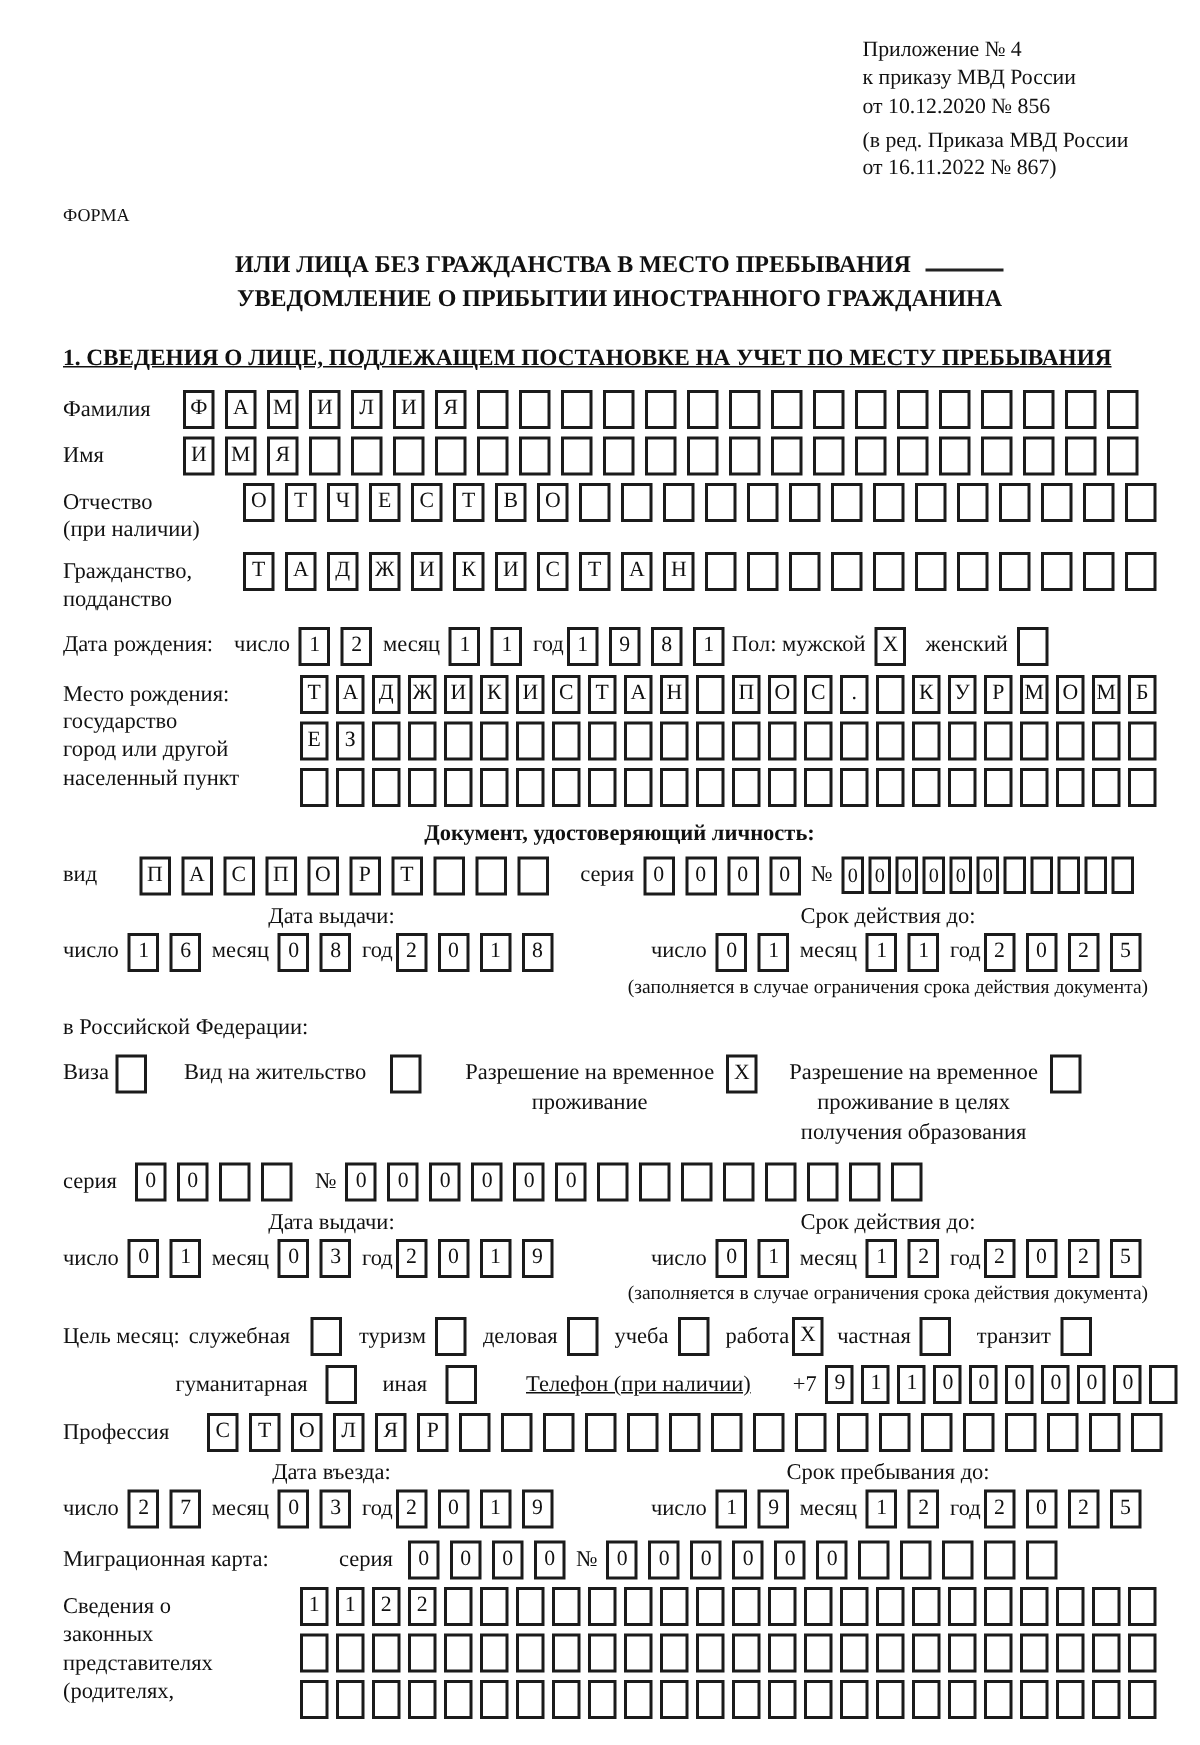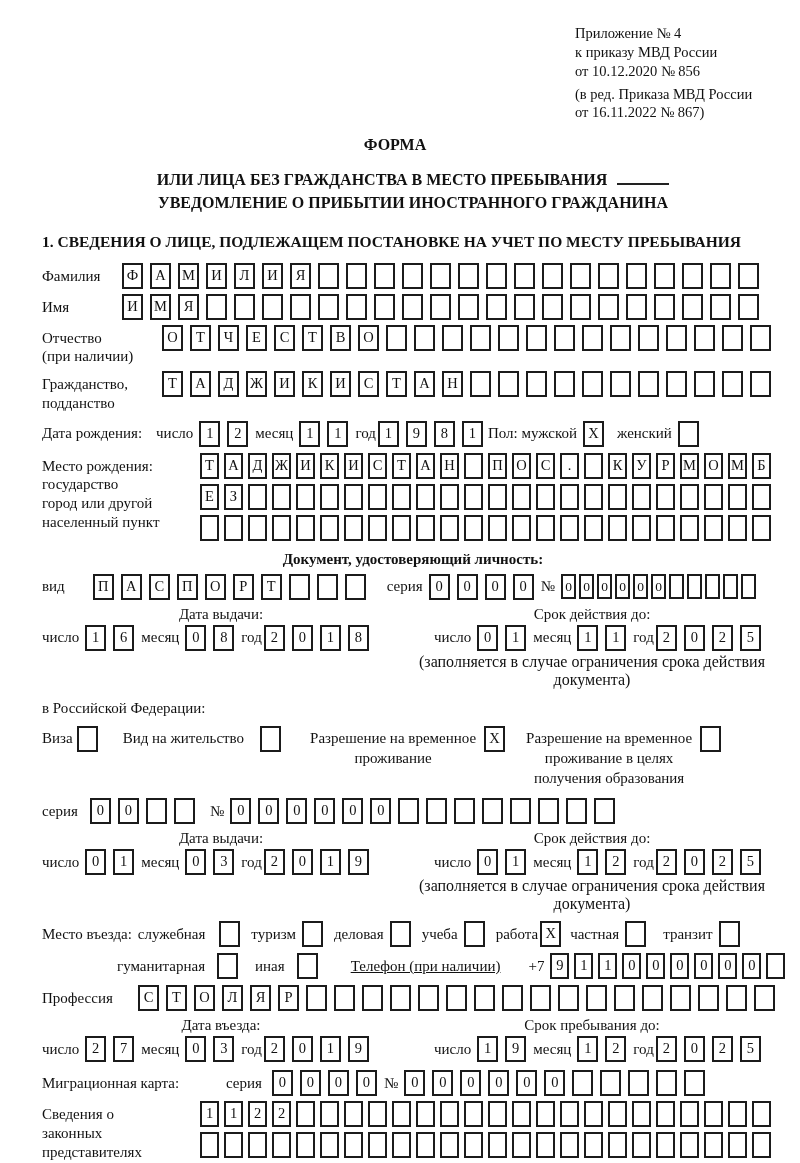--- a/index.html
+++ b/index.html
@@ -4,24 +4,24 @@
 <style>
   *{margin:0;padding:0;box-sizing:border-box;}
   html,body{background:#ffffff;}
   body{width:800px;height:1163px;overflow:hidden;color:#111;
        font-family:"Liberation Serif","DejaVu Serif",serif;font-size:15px;}
   .page{padding:24px 16px 8px 42px;}
   .b{font-weight:bold;}
   
   .hdr{margin-left:533px;font-size:14.5px;line-height:1.3;}
   .hdr2{margin-top:4px;}
-  .forma{text-align:center;margin:14px 36px 0 0;font-size:16px;font-weight:bold;}
+  .forma{text-align:left;margin:14px 36px 0 0;font-size:12px;font-weight:normal;}
   .title{margin-top:14px;text-align:center;font-weight:bold;font-size:16px;line-height:1.45;}
   .blank-line{display:inline-block;width:52px;border-bottom:2px solid #222;height:14px;margin-left:10px;}
-  .sect{margin-top:18px;font-weight:bold;font-size:15.5px;}
+  .sect{margin-top:18px;font-weight:bold;font-size:15.5px;text-decoration:underline;}
   
   .rows{margin-top:12px;}
   .row{display:flex;align-items:flex-start;margin-bottom:5px;}
   .row-c{display:flex;align-items:center;margin-bottom:5px;flex-wrap:nowrap;}
   .lblcol{flex:none;line-height:1.2;padding-top:4px;}
   .w80{width:80px;} .w120{width:120px;} .w158{width:158px;}
   .bg{display:inline-flex;align-items:center;}
   .cell{flex:none;display:inline-block;width:21px;height:26px;border:2px solid #1b1b1b;
         margin-right:7px;text-align:center;font-size:14.5px;line-height:21px;background:#fff;}
   .bg-sm .cell{width:19px;margin-right:5px;}
@@ -30,21 +30,21 @@
   .lbl{margin-right:6px;white-space:nowrap;}
   .lbl-l{margin:0 6px 0 14px;white-space:nowrap;}
   
   .datehdrs{display:flex;margin-top:6px;}
   .dh1{flex:none;width:358px;text-align:center;}
   .dh2{flex:1;text-align:center;}
   .daterow{display:flex;margin-top:2px;}
   .dategrp{display:flex;align-items:center;}
   .dategrp.left{flex:none;width:358px;}
   .dategrp.right{margin-left:34px;}
-  .note{font-size:16px;}
+  .note{font-size:13px;}
   .note-r{margin-left:358px;text-align:center;margin-top:2px;}
   
   .intro{line-height:1.8;}
   .opts{display:flex;align-items:flex-start;margin:4px 0 10px 0;}
   .opt{display:flex;align-items:flex-start;}
   .optlbl{text-align:center;line-height:1.35;padding-top:2px;}
   .opt .bg{margin-left:8px;}
   
   .purp{display:flex;align-items:center;margin-bottom:6px;}
   .purp .bg{margin-right:4px;}
@@ -508,21 +508,21 @@
             <span class="cell">2</span>
             <span class="cell">0</span>
             <span class="cell">2</span>
             <span class="cell">5</span>
           </span>
       </div>
     </div>
     <div class="note note-r">(заполняется в случае ограничения срока действия документа)</div>
 
     <div class="purp" style="margin-top:8px;">
-      <span class="lbl">Место въезда:</span>
+      <span class="lbl">Цель месяц:</span>
       <span class="lbl" style="margin-right:14px;">служебная</span>
       <span class="bg">
           <span class="cell"></span>
         </span>
       <span class="lbl">туризм</span>
       <span class="bg">
           <span class="cell"></span>
         </span>
       <span class="lbl">деловая</span>
       <span class="bg">

